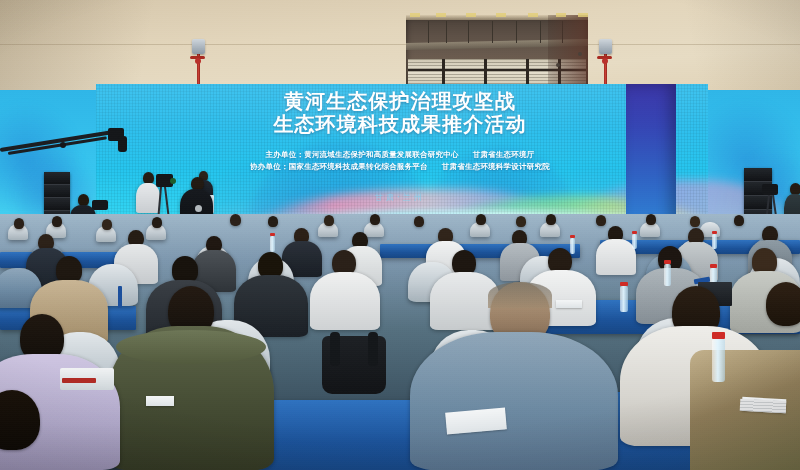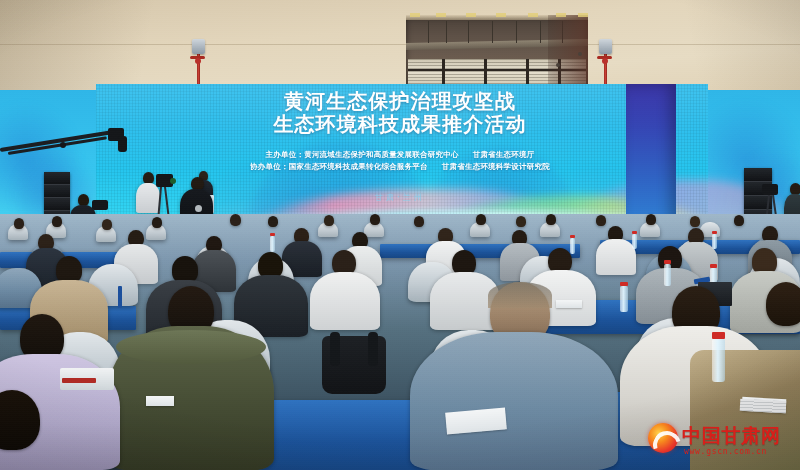--- a/index.html
+++ b/index.html
@@ -589,21 +589,14 @@
   <div class="paper" style="left:446px;top:410px;width:60px;height:22px;transform:rotate(-5deg);"></div>
   <div class="paper" style="left:742px;top:398px;width:44px;height:14px;transform:rotate(3deg);"></div>
   <div style="position:absolute;left:740px;top:400px;width:46px;height:12px;background:repeating-linear-gradient(180deg,#e8e9ea 0 2px,#c9ccce 2px 3px);transform:rotate(3deg);"></div>
   <div class="paper" style="left:146px;top:396px;width:28px;height:10px;"></div>
   <div style="position:absolute;left:60px;top:368px;width:54px;height:22px;background:linear-gradient(180deg,#f1f3f4,#cfd6da);border-radius:2px;"></div>
   <div style="position:absolute;left:62px;top:378px;width:34px;height:5px;background:#b02a24;border-radius:1px;"></div>
 
   <div class="vignette"></div>
   <div class="grain"></div>
 
-  <div class="wm">
-    <div class="wm-logo">
-      <div class="wm-swirl"></div>
-    </div>
-    <div class="wm-text">中国甘肃网</div>
-    <div class="wm-url">www.gscn.com.cn</div>
-  </div>
 
 </div>
 
 </body></html>

